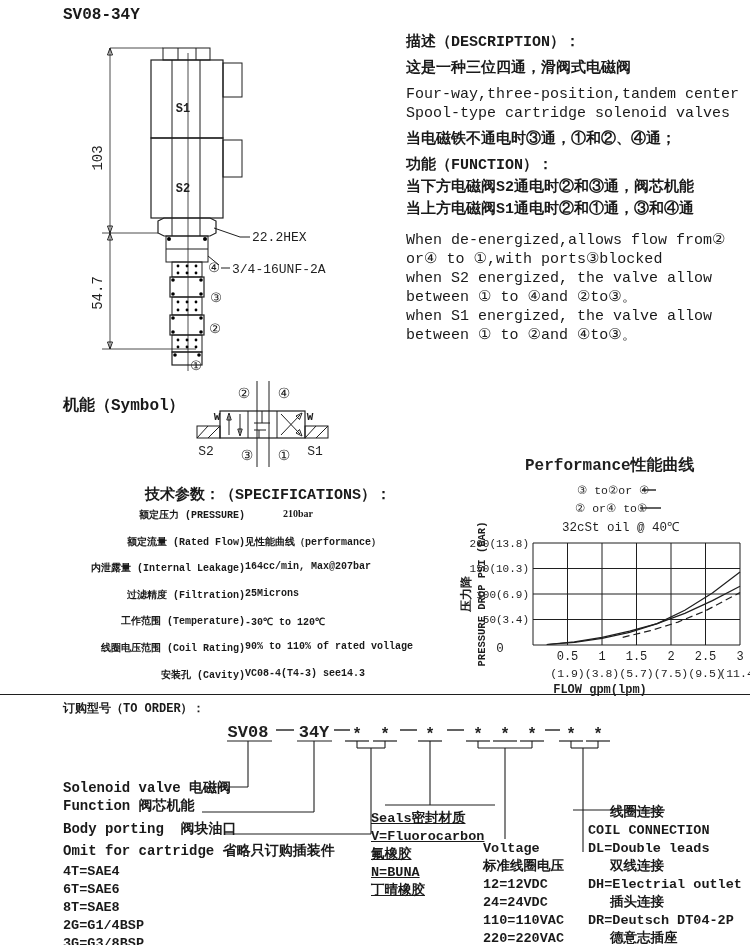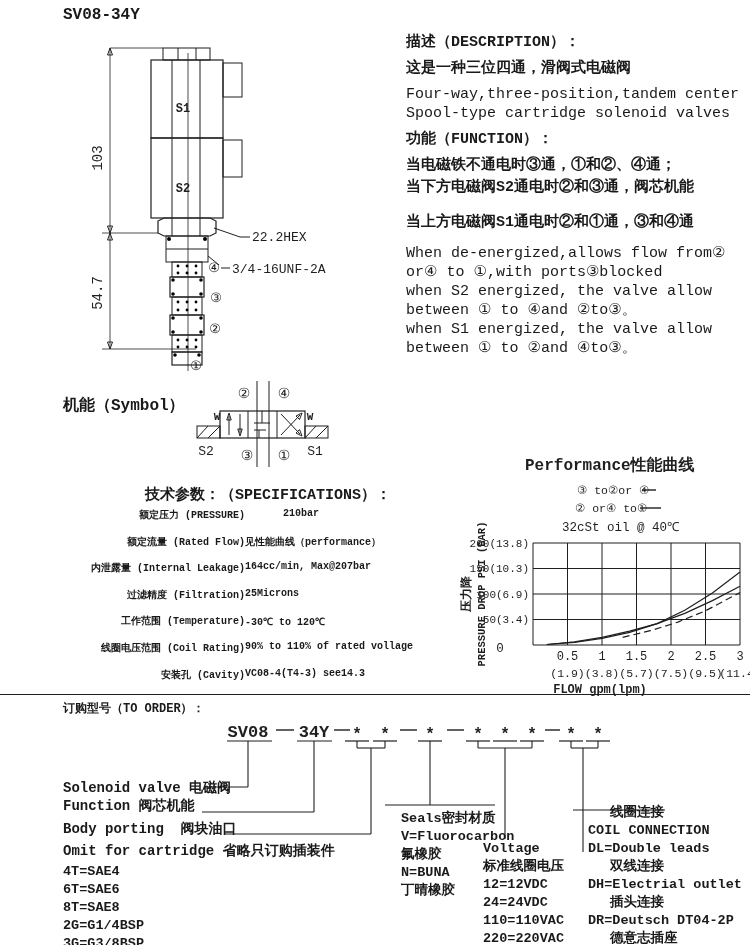--- a/index.html
+++ b/index.html
@@ -119,24 +119,24 @@
   <polygon points="22,208 19.5,215 24.5,215" fill="#1f1f1f"></polygon>
   <polygon points="22,324 19.5,317 24.5,317" fill="#1f1f1f"></polygon>
   <text x="14" y="268" font-size="14" transform="rotate(-90 14 268)" text-anchor="middle">54.7</text>
 </svg>
 
 <div class="abs desc" style="left:406px;top:33px;width:340px;">
   <div class="zh">描述（DESCRIPTION）：</div>
   <div class="zh sgap">这是一种三位四通，滑阀式电磁阀</div>
   <div class="en sgap">Four-way,three-position,tandem center</div>
   <div class="en">Spool-type cartridge solenoid valves</div>
+  <div class="zh sgap">当电磁铁不通电时③通，①和②、④通；</div>
   <div class="zh sgap">功能（FUNCTION）：</div>
-  <div class="zh sgap">当电磁铁不通电时③通，①和②、④通；</div>
   <div class="zh" style="margin-top:3px;">当下方电磁阀S2通电时②和③通，阀芯机能</div>
-  <div class="zh" style="margin-top:16px;">当上方电磁阀S1通电时②和①通，③和④通</div>
+  <div class="zh" style="margin-top:3px;">当上方电磁阀S1通电时②和①通，③和④通</div>
   <div class="en gap">When de-energized,allows flow from②</div>
   <div class="en">or④ to ①,with ports③blocked</div>
   <div class="en">when S2 energized, the valve allow</div>
   <div class="en">between ① to ④and ②to③。</div>
   <div class="en">when S1 energized, the valve allow</div>
   <div class="en">between ① to ②and ④to③。</div>
 </div>
 
 <div class="abs b" style="left:63px;top:395px;font-size:16px;">机能（Symbol）</div>
 <svg class="abs" style="left:193px;top:372px;" width="195" height="100" viewBox="0 0 195 100">
@@ -179,21 +179,21 @@
     <line x1="123" y1="66" x2="135" y2="54"></line>
 
   <text x="13" y="83" font-size="13" text-anchor="middle">S2</text>
   <text x="122" y="83" font-size="13" text-anchor="middle">S1</text>
 </svg>
 
 <div class="abs b" style="left:145px;top:485px;font-size:15px;">技术参数：（SPECIFICATIONS）：</div>
 <div class="abs" style="left:63px;top:508px;width:400px;">
   <div class="spec-row">
       <div class="spec-label">额定压力 (PRESSURE)</div>
-      <div style="padding-left:38px;">210bar</div>
+      <div style="padding-left:38px;font-family:Liberation Serif, serif;">210bar</div>
     </div>
   <div class="spec-row">
       <div class="spec-label">额定流量 (Rated Flow)</div>
       <div>见性能曲线（performance）</div>
     </div>
   <div class="spec-row">
       <div class="spec-label">内泄露量 (Internal Leakage)</div>
       <div>164cc/min, Max@207bar</div>
     </div>
   <div class="spec-row">
@@ -336,21 +336,21 @@
   <div style="font-size:14px;">Function 阀芯机能</div>
   <div style="font-size:14px;margin-top:5px;">Body porting  阀块油口</div>
   <div style="font-size:14px;margin-top:4px;">Omit for cartridge 省略只订购插装件</div>
   <div style="margin-top:3px;">4T=SAE4</div>
   <div>6T=SAE6</div>
   <div>8T=SAE8</div>
   <div>2G=G1/4BSP</div>
   <div>3G=G3/8BSP</div>
 </div>
 
-<div class="abs col" style="left:401px;top:810px;">
+<div class="abs col" style="left:371px;top:810px;text-decoration:underline;">
   <div>Seals密封材质</div>
   <div>V=Fluorocarbon</div>
   <div>氟橡胶</div>
   <div>N=BUNA</div>
   <div>丁晴橡胶</div>
 </div>
 
 <div class="abs col" style="left:483px;top:840px;">
   <div>Voltage</div>
   <div>标准线圈电压</div>

